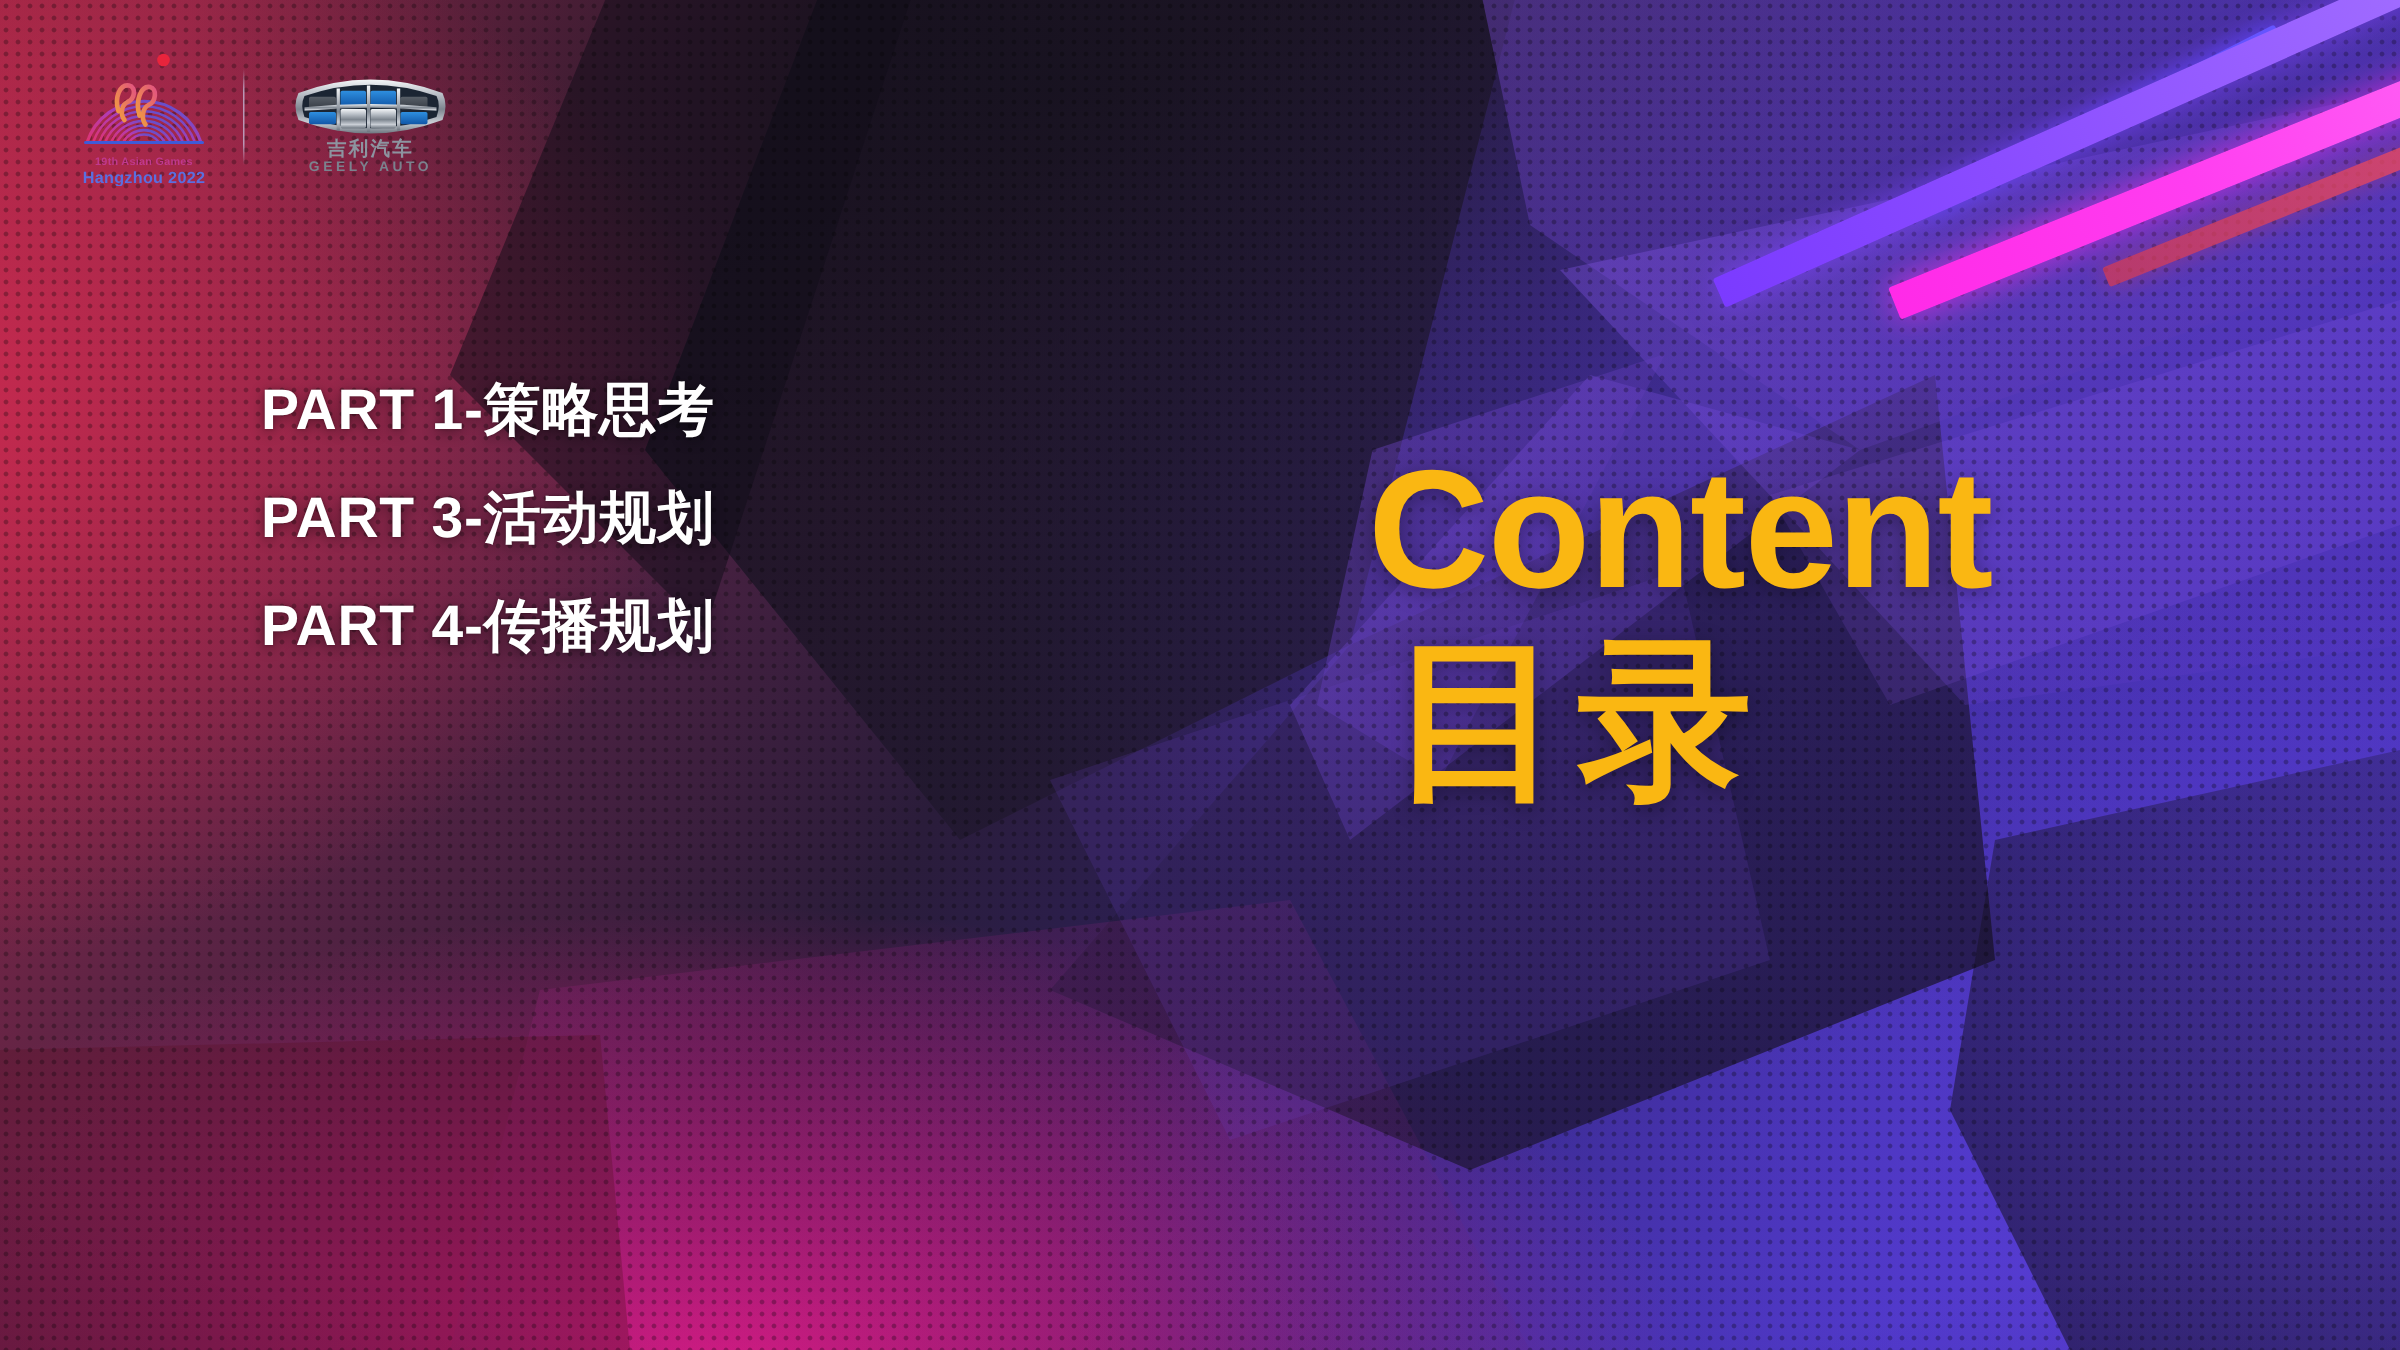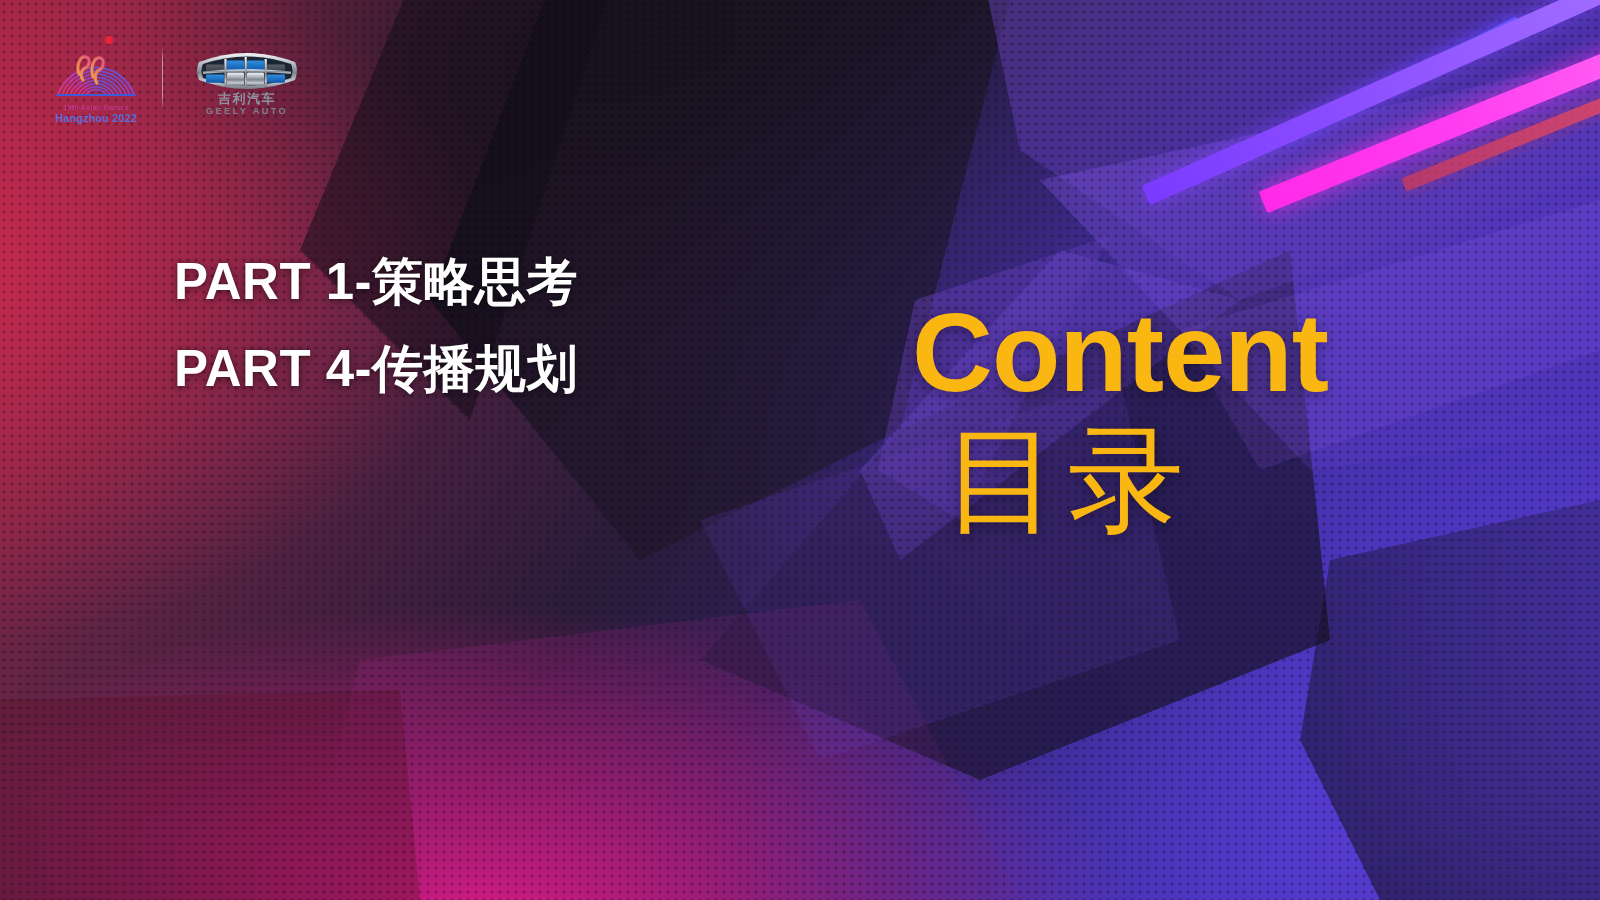--- a/index.html
+++ b/index.html
@@ -98,21 +98,21 @@
   .logo-geely { position:relative; width:116px; height:76px;text-decoration:underline; }
   .logo-geely svg { display:block; }
 
   
   .part-list {
     position:absolute; left:174px; top:252px;
     display:flex; flex-direction:column;
     gap:28px;
   }
   .part-item {
-    font-size:51px;
+    font-size:38px;
     font-weight:bold;
     color:#ffffff;
     letter-spacing:.5px;
     line-height:1.16;
     white-space:nowrap;
     text-shadow:0 2px 9px rgba(0,0,0,.45), 0 0 2px rgba(0,0,0,.35);
   }
 
   
   .heading {
@@ -121,23 +121,23 @@
   }
   .heading-en {
     font-size:112px;
     font-weight:bold;
     color:#fab712;
     letter-spacing:-1px;
     line-height:1.02;
     text-shadow:0 3px 14px rgba(0,0,0,.34);
   }
   .heading-cn {
-    margin-top:10px; margin-left:32px;
+    margin-top:10px; margin-left:16px;
     font-size:116px;
-    font-weight:normal;
+    font-weight:bold;
     color:#fab712;
     letter-spacing:8px;
     line-height:1.04;
     text-shadow:0 3px 14px rgba(0,0,0,.34);
   }
 </style>
 </head>
 <body>
 
 <div class="slide">
@@ -285,20 +285,21 @@
         <path d="M75.6,19 L77.8,19 L77.8,47 L75.6,47 Z" fill="url(#gyChrome)"></path>
 
         <text x="58" y="63" font-family="'Liberation Sans',sans-serif" font-size="13" font-weight="bold" fill="#8d94a0" text-anchor="middle" letter-spacing="1.5">吉利汽车</text>
         <text x="58" y="74" font-family="'Liberation Sans',sans-serif" font-size="9.2" font-weight="bold" fill="#7b828e" text-anchor="middle" letter-spacing="2.4">GEELY AUTO</text>
       </svg>
     </div>
   </div>
 
   <div class="part-list">
     <div class="part-item">PART 1-策略思考</div>
+    <div class="part-item">PART 3-活动规划</div>
     <div class="part-item">PART 4-传播规划</div>
   </div>
 
   <div class="heading">
     <div class="heading-en">Content</div>
     <div class="heading-cn">目录</div>
   </div>
 
 </div>
 

